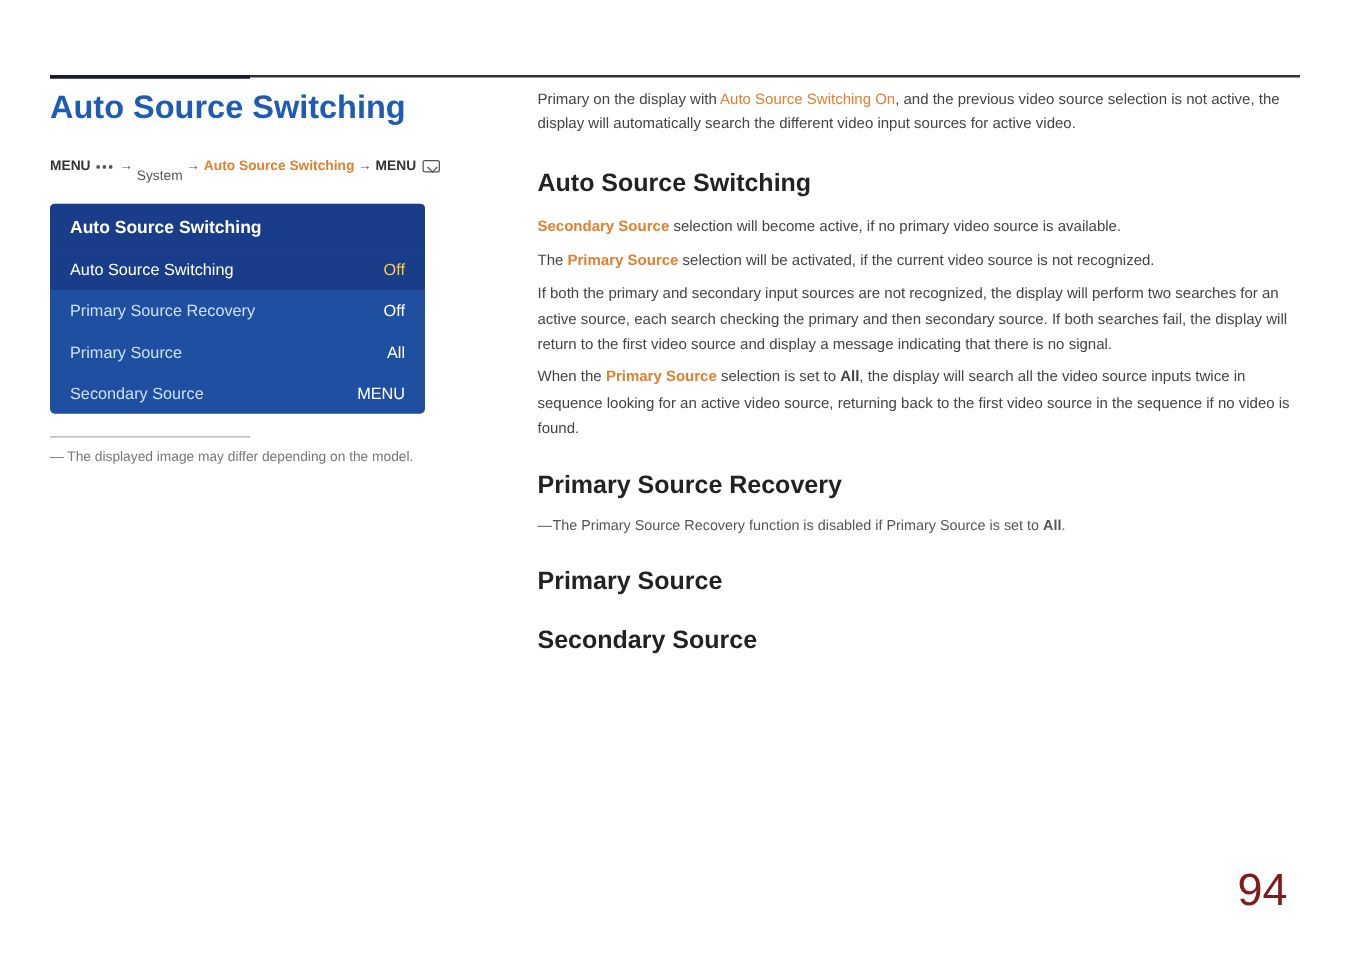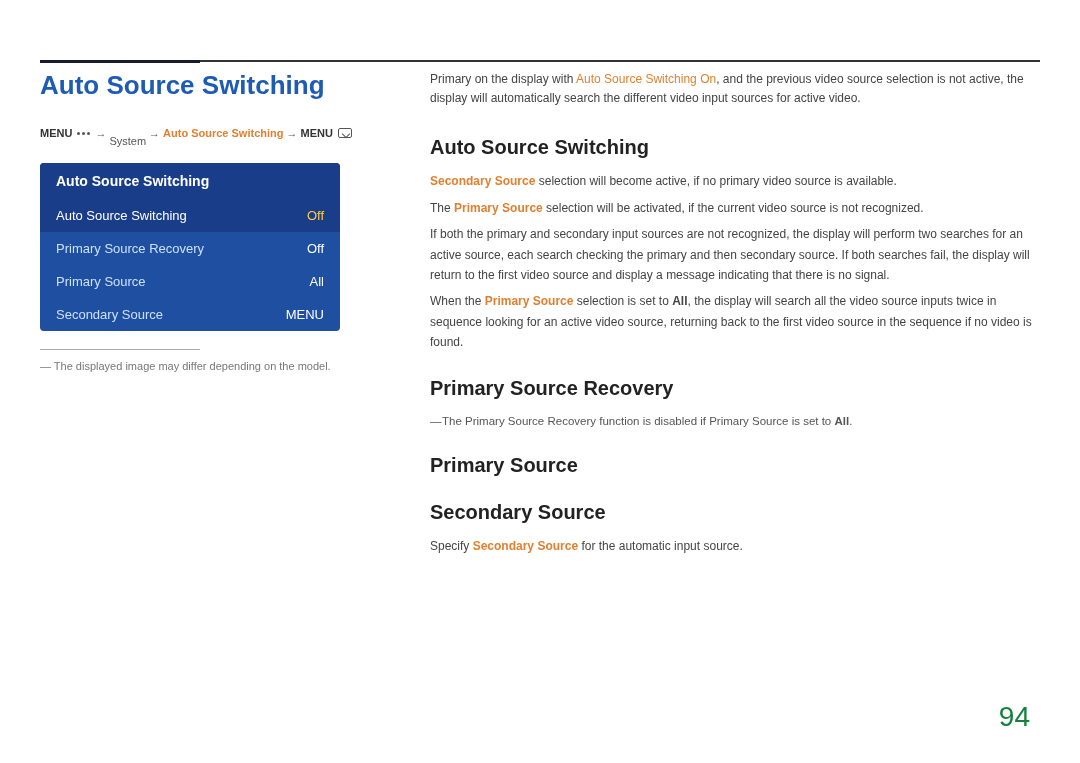--- a/index.html
+++ b/index.html
@@ -199,22 +199,22 @@
     }
 
     .section-block {
       margin-bottom: 24px;
     }
 
     .page-number {
       position: absolute;
       bottom: 30px;
       right: 50px;
-      font-size: 28px;
-      color: #15803d;
+      font-size: 36px;
+      color: #7f1d1d;
       font-weight: 300;
     }
   </style>
 </head>
 <body>
 
 <div class="top-border"></div>
 <div class="top-border-left"></div>
 
 <div class="page-container">
@@ -289,20 +289,17 @@
         The <span class="bold-orange">Primary Source Recovery</span> function is disabled if <span class="bold-orange">Primary Source</span> is set to <strong>All</strong>.
       </p>
     </div>
 
     <div class="section-block">
       <h2 class="section-heading">Primary Source</h2>
     </div>
 
     <div class="section-block">
       <h2 class="section-heading">Secondary Source</h2>
-      <p class="section-body">
-        Specify <span class="bold-orange">Secondary Source</span> for the automatic input source.
-      </p>
     </div>
   </div>
 </div>
 
 <div class="page-number">94</div>
 
 </body></html>

